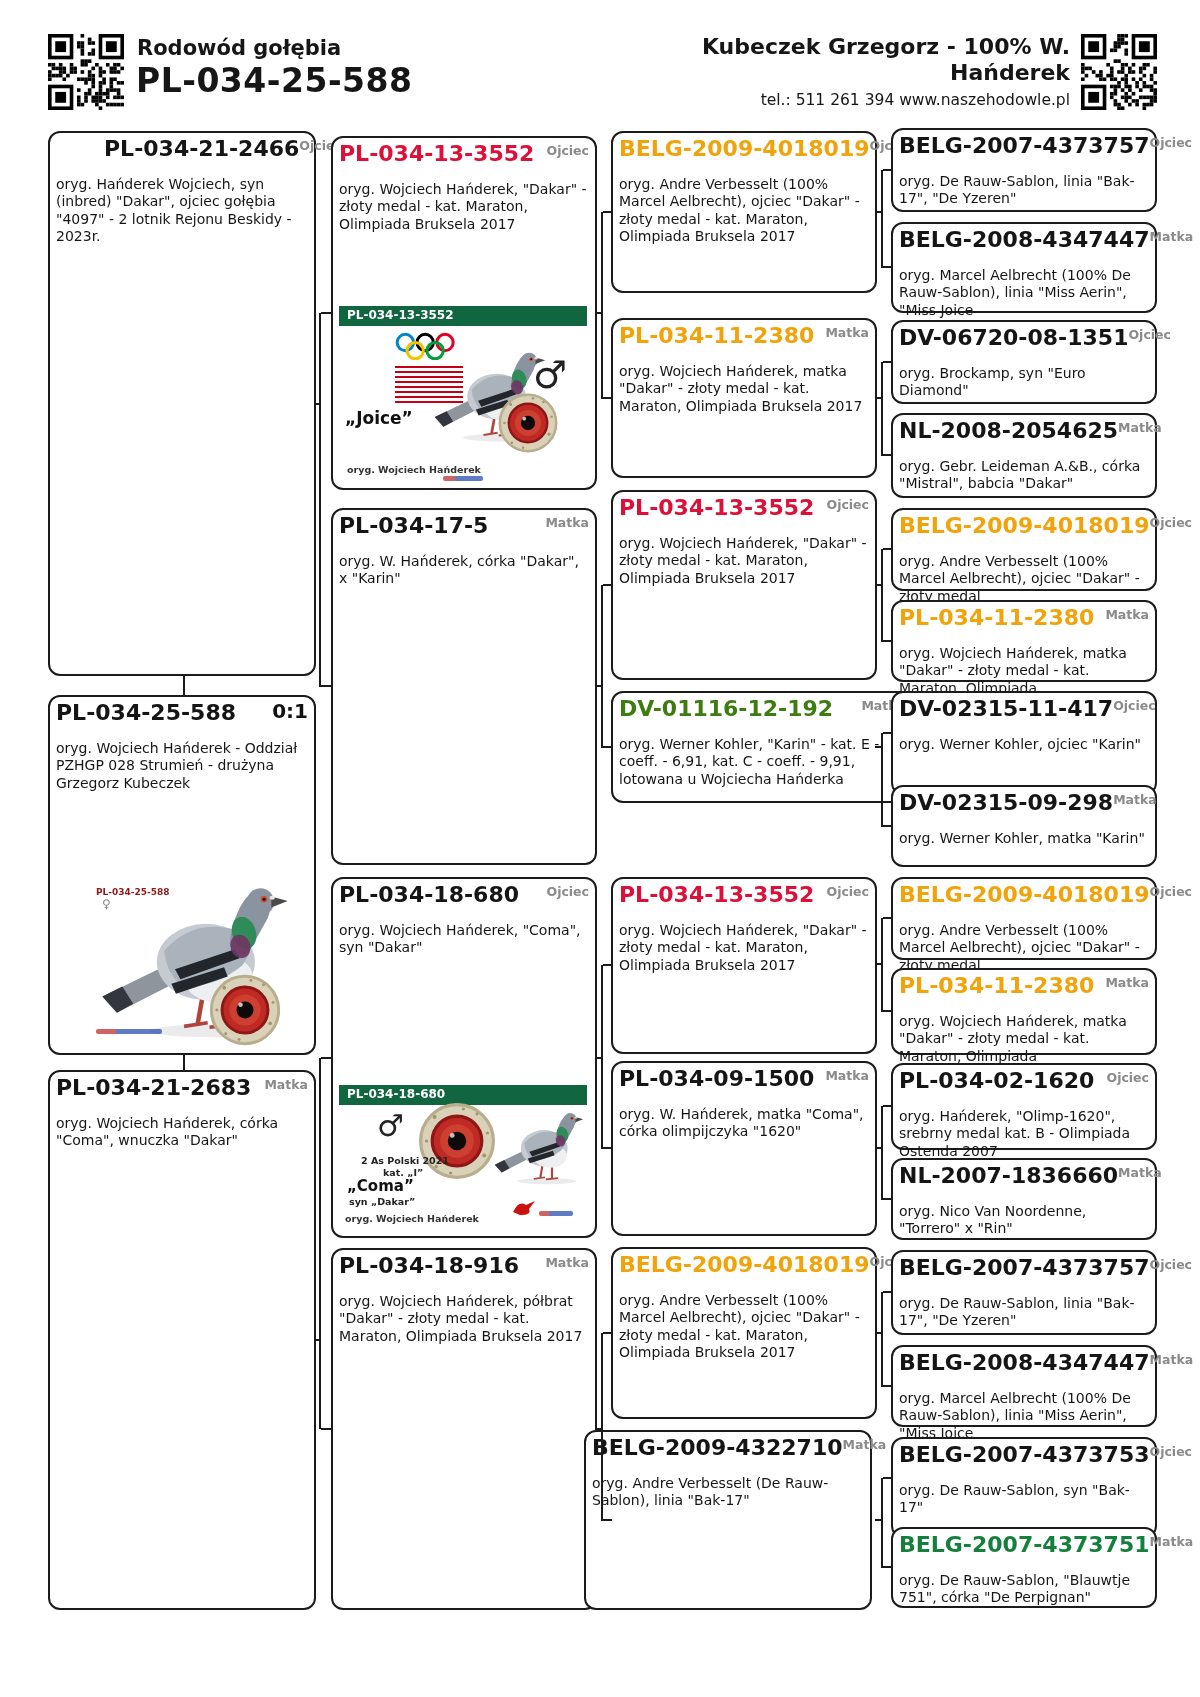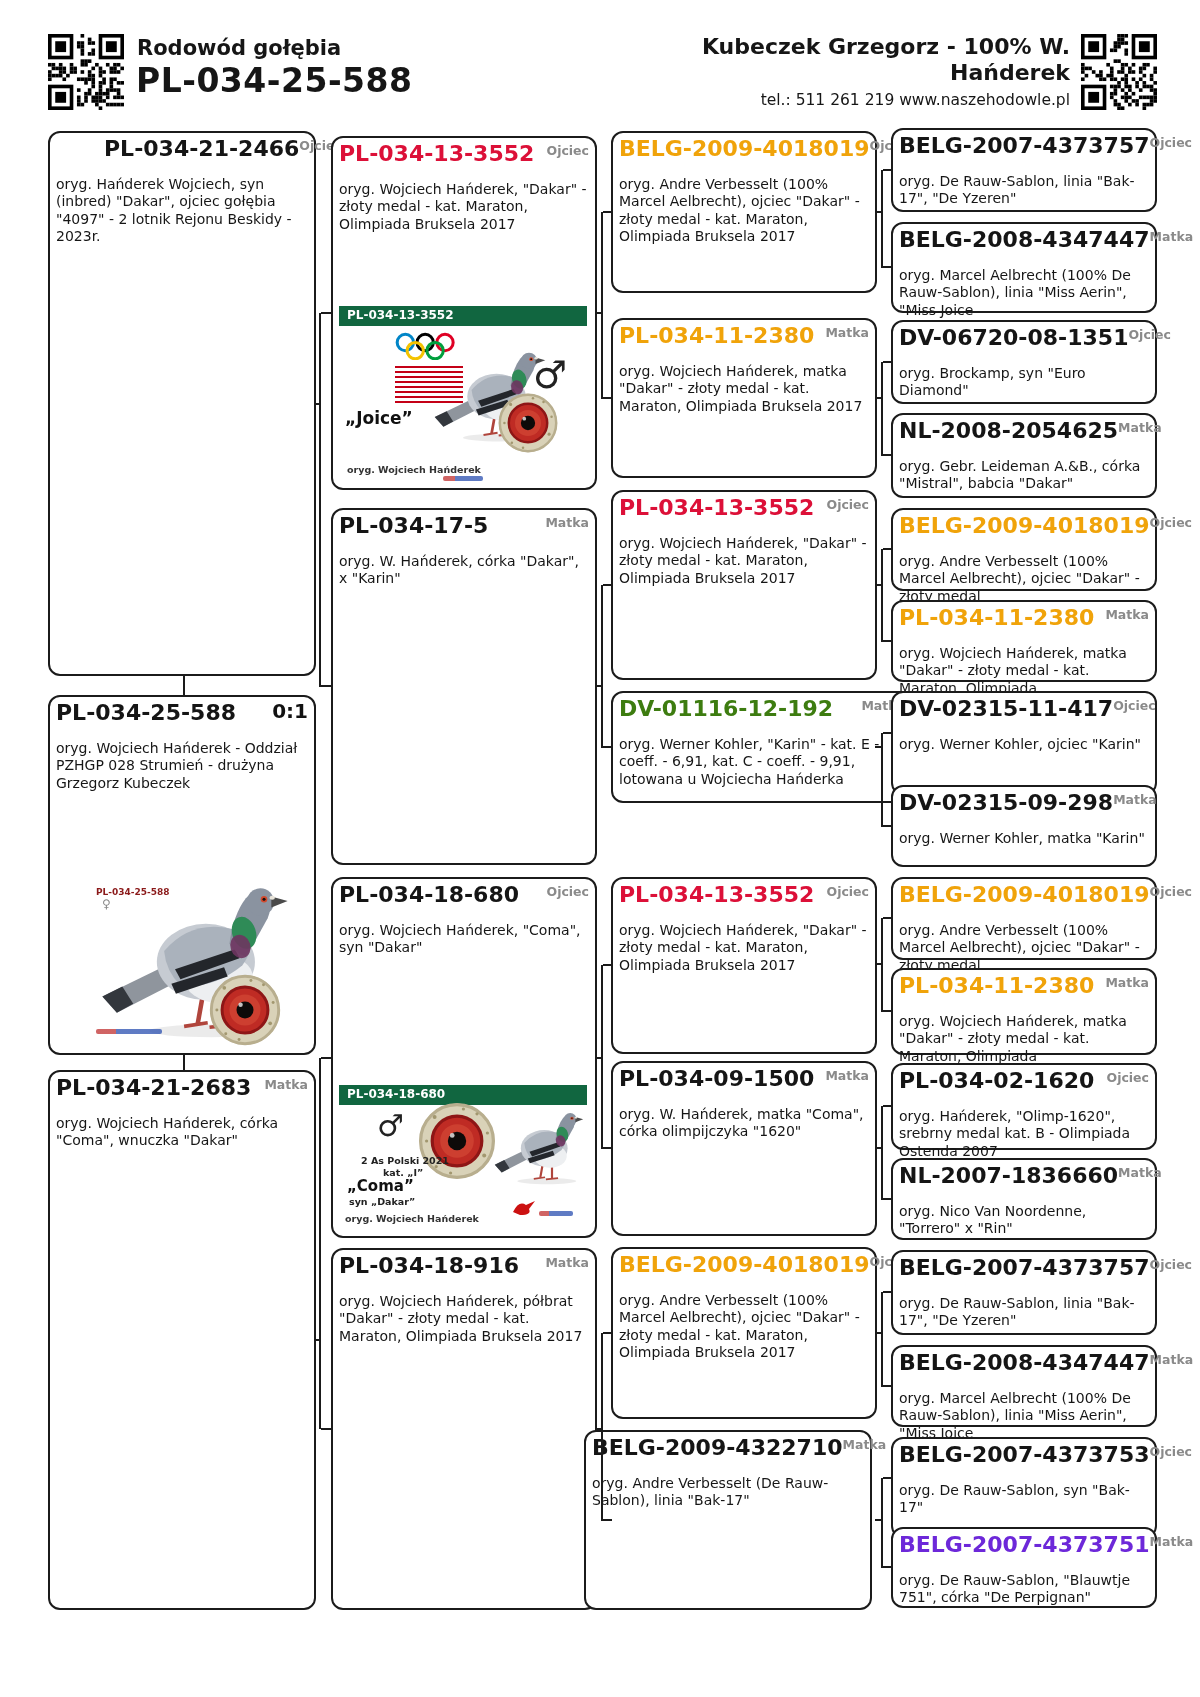--- a/index.html
+++ b/index.html
@@ -209,21 +209,21 @@
       <rect x="57.6" y="7.2" width="10.8" height="10.8" fill="#000"></rect>
       <rect x="0" y="50.4" width="25.2" height="25.2" fill="#000"></rect>
       <rect x="3.6" y="54" width="18" height="18" fill="#fff"></rect>
       <rect x="7.2" y="57.6" width="10.8" height="10.8" fill="#000"></rect>
     </svg></div>
 <div class="doc-title">Rodowód gołębia</div>
 <div class="doc-ring">PL-034-25-588</div>
 <div class="owner">
   <div class="l1">Kubeczek Grzegorz - 100% W.</div>
   <div class="l2">Hańderek</div>
-  <div class="tel">tel.: 511 261 219 www.naszehodowle.pl</div>
+  <div class="tel">tel.: 511 261 394 www.naszehodowle.pl</div>
 </div>
 <div class="qr" style="left:1081px;top:34px"><svg width="76" height="76" viewBox="0 0 75.60000000000001 75.60000000000001">
       <rect x="36" y="0" width="3.6" height="3.6" fill="#000"></rect>
       <rect x="39.6" y="0" width="3.6" height="3.6" fill="#000"></rect>
       <rect x="43.2" y="0" width="3.6" height="3.6" fill="#000"></rect>
       <rect x="36" y="3.6" width="3.6" height="3.6" fill="#000"></rect>
       <rect x="39.6" y="3.6" width="3.6" height="3.6" fill="#000"></rect>
       <rect x="32.4" y="7.2" width="3.6" height="3.6" fill="#000"></rect>
       <rect x="36" y="7.2" width="3.6" height="3.6" fill="#000"></rect>
       <rect x="39.6" y="7.2" width="3.6" height="3.6" fill="#000"></rect>
@@ -601,21 +601,21 @@
 </div>
 <div class="pbox" style="left:891px;top:1437px;width:266px;height:101px">
   <div class="bhead">
       <span class="ring sm" style="color: rgb(21, 21, 21);">BELG-2007-4373753</span>
       <span class="tag">Ojciec</span>
     </div>
   <div class="desc">oryg. De Rauw-Sablon, syn "Bak-17"</div>
 </div>
 <div class="pbox" style="left:891px;top:1527px;width:266px;height:81px">
   <div class="bhead">
-      <span class="ring sm" style="color: #6d28d9;">BELG-2007-4373751</span>
+      <span class="ring sm" style="color: #15803d;">BELG-2007-4373751</span>
       <span class="tag">Matka</span>
     </div>
   <div class="desc">oryg. De Rauw-Sablon, "Blauwtje 751", córka "De Perpignan"</div>
 </div>
 
 <i class="ln" style="left: 183px; top: 676px; width: 2px; height: 19px;"></i>
 <i class="ln" style="left: 183px; top: 1055px; width: 2px; height: 15px;"></i>
 <i class="ln" style="left: 319px; top: 313px; width: 2px; height: 374px;"></i>
 <i class="ln" style="left: 321px; top: 312px; width: 11px; height: 2px;"></i>
 <i class="ln" style="left: 321px; top: 685px; width: 11px; height: 2px;"></i>

